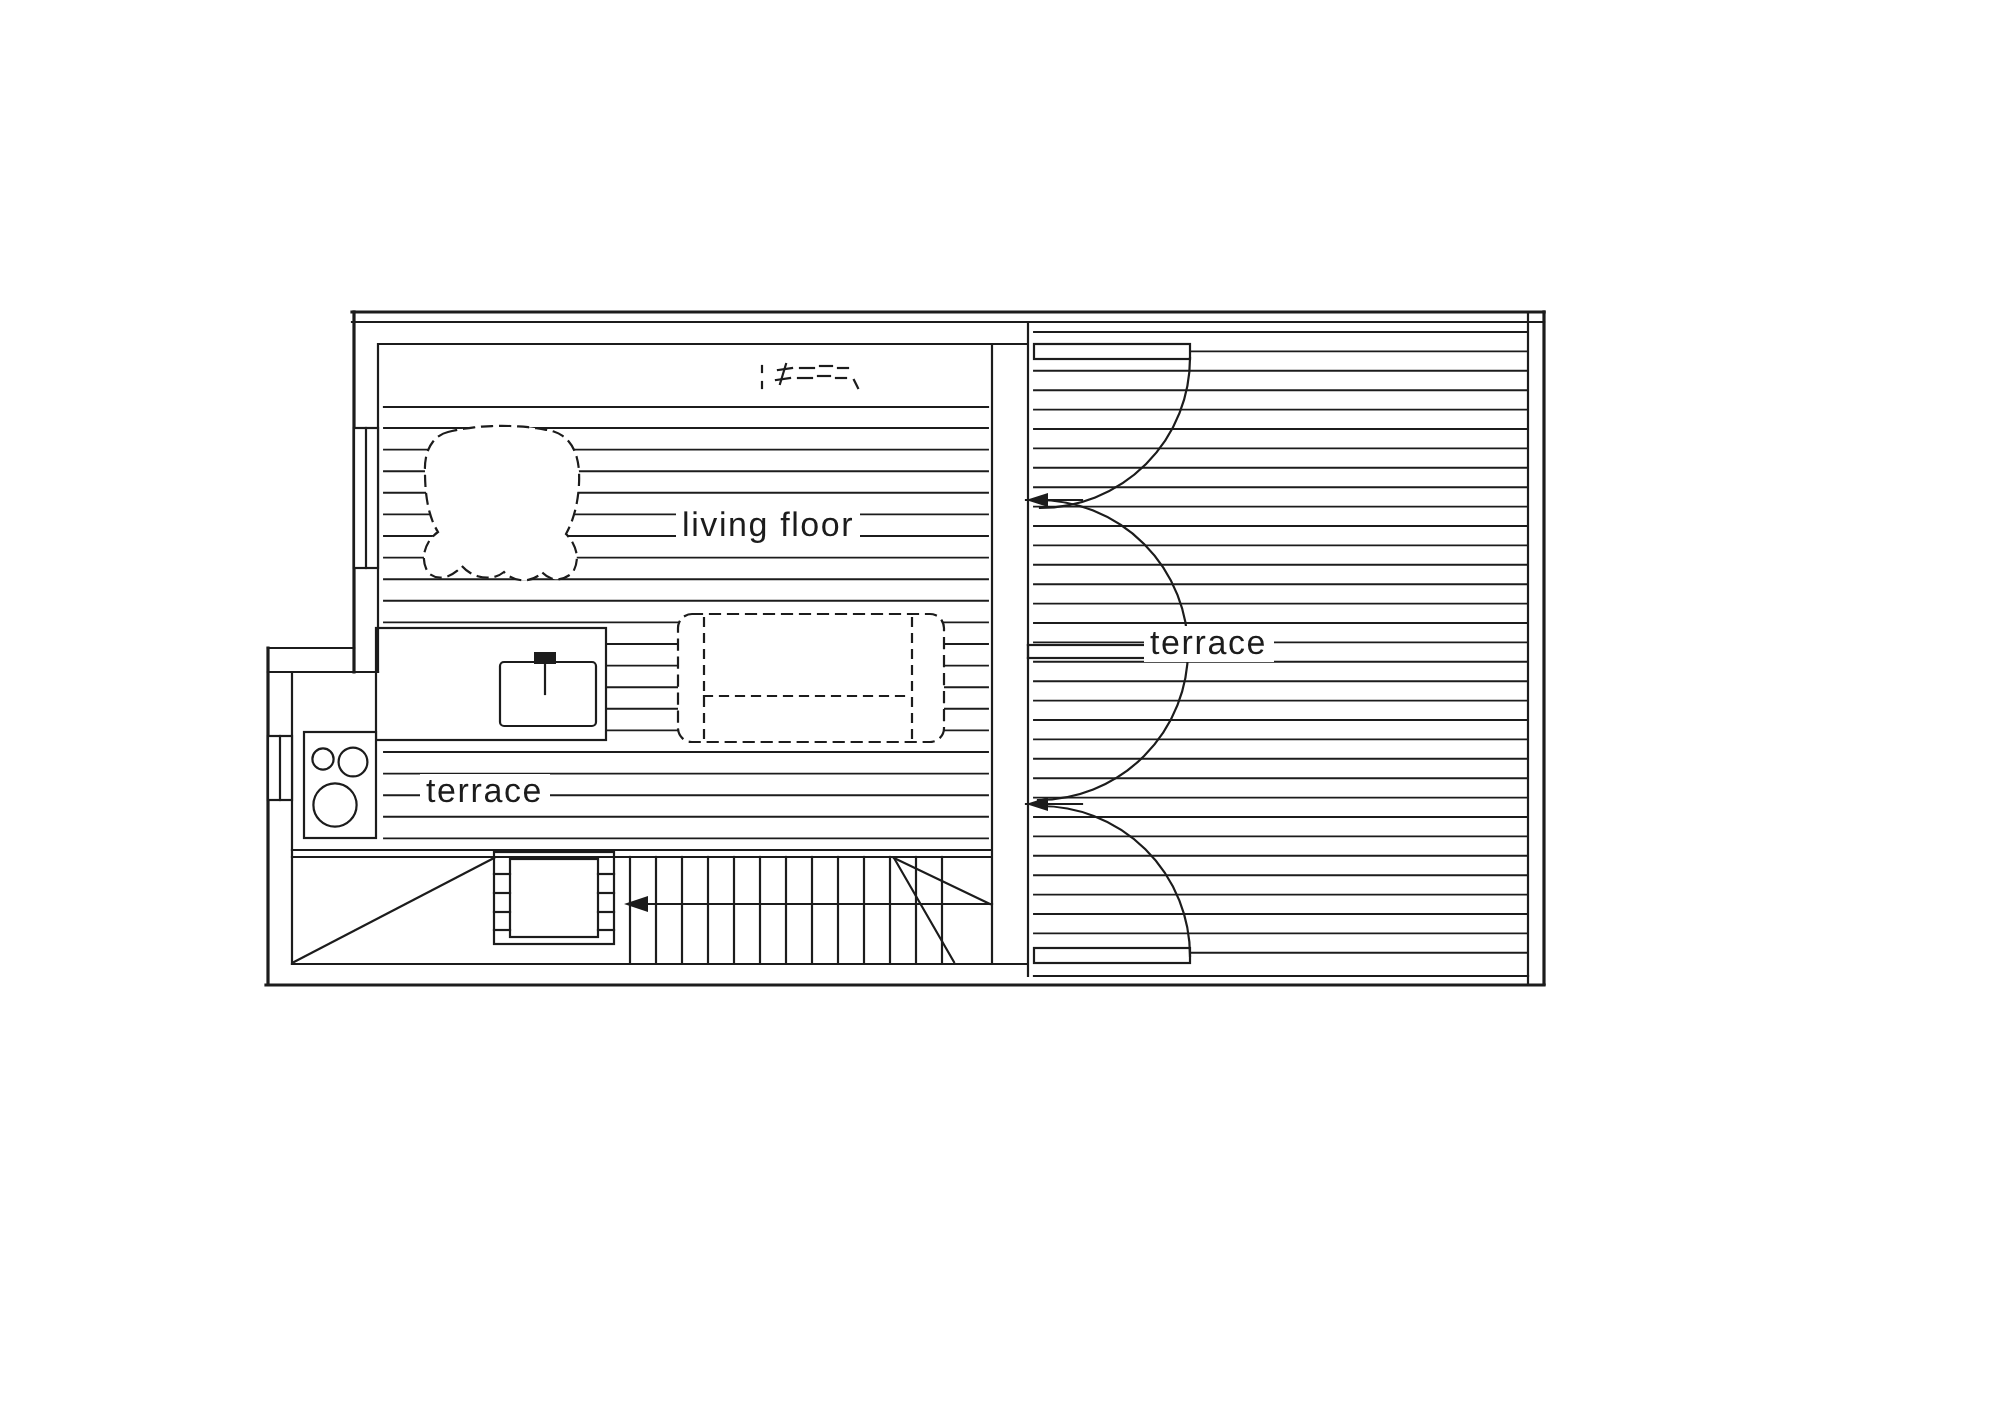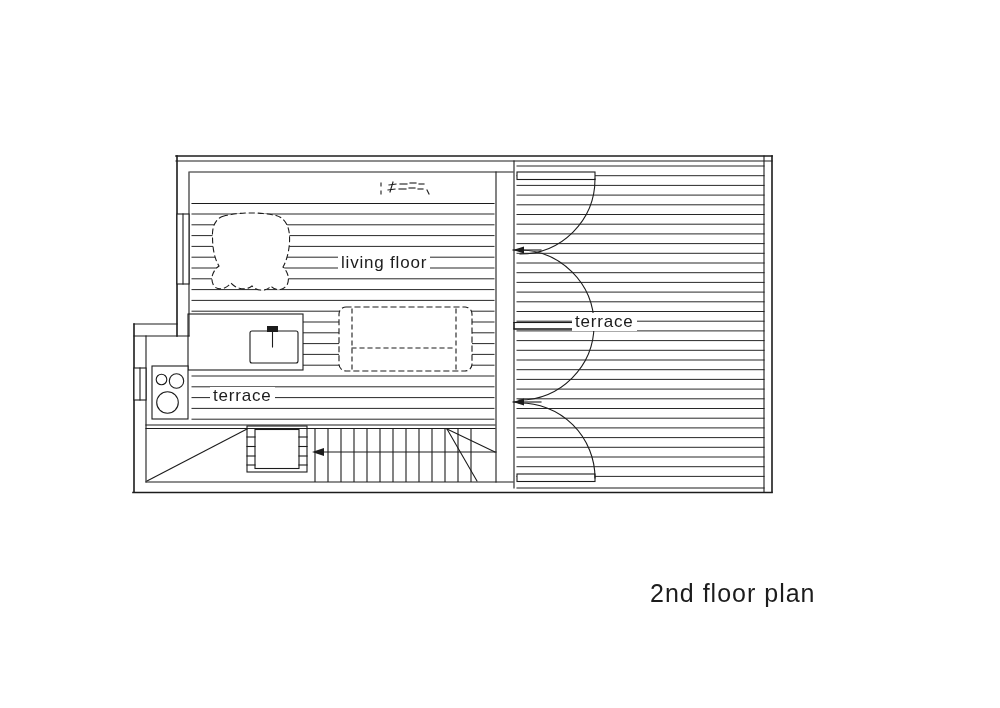--- a/index.html
+++ b/index.html
@@ -233,15 +233,14 @@
       <line x1="427" y1="190" x2="429" y2="194"></line>
     </g>
   </svg>
 
   <div class="room-label" style="left:338px; top:254px;">living floor</div>
 
   <div class="room-label" style="left:210px; top:387px;">terrace</div>
 
   <div class="room-label" style="left:572px; top:313px;">terrace</div>
 
-  <div class="plan-title">2nd floor plan</div>
 
 </div>
 
 </body></html>

